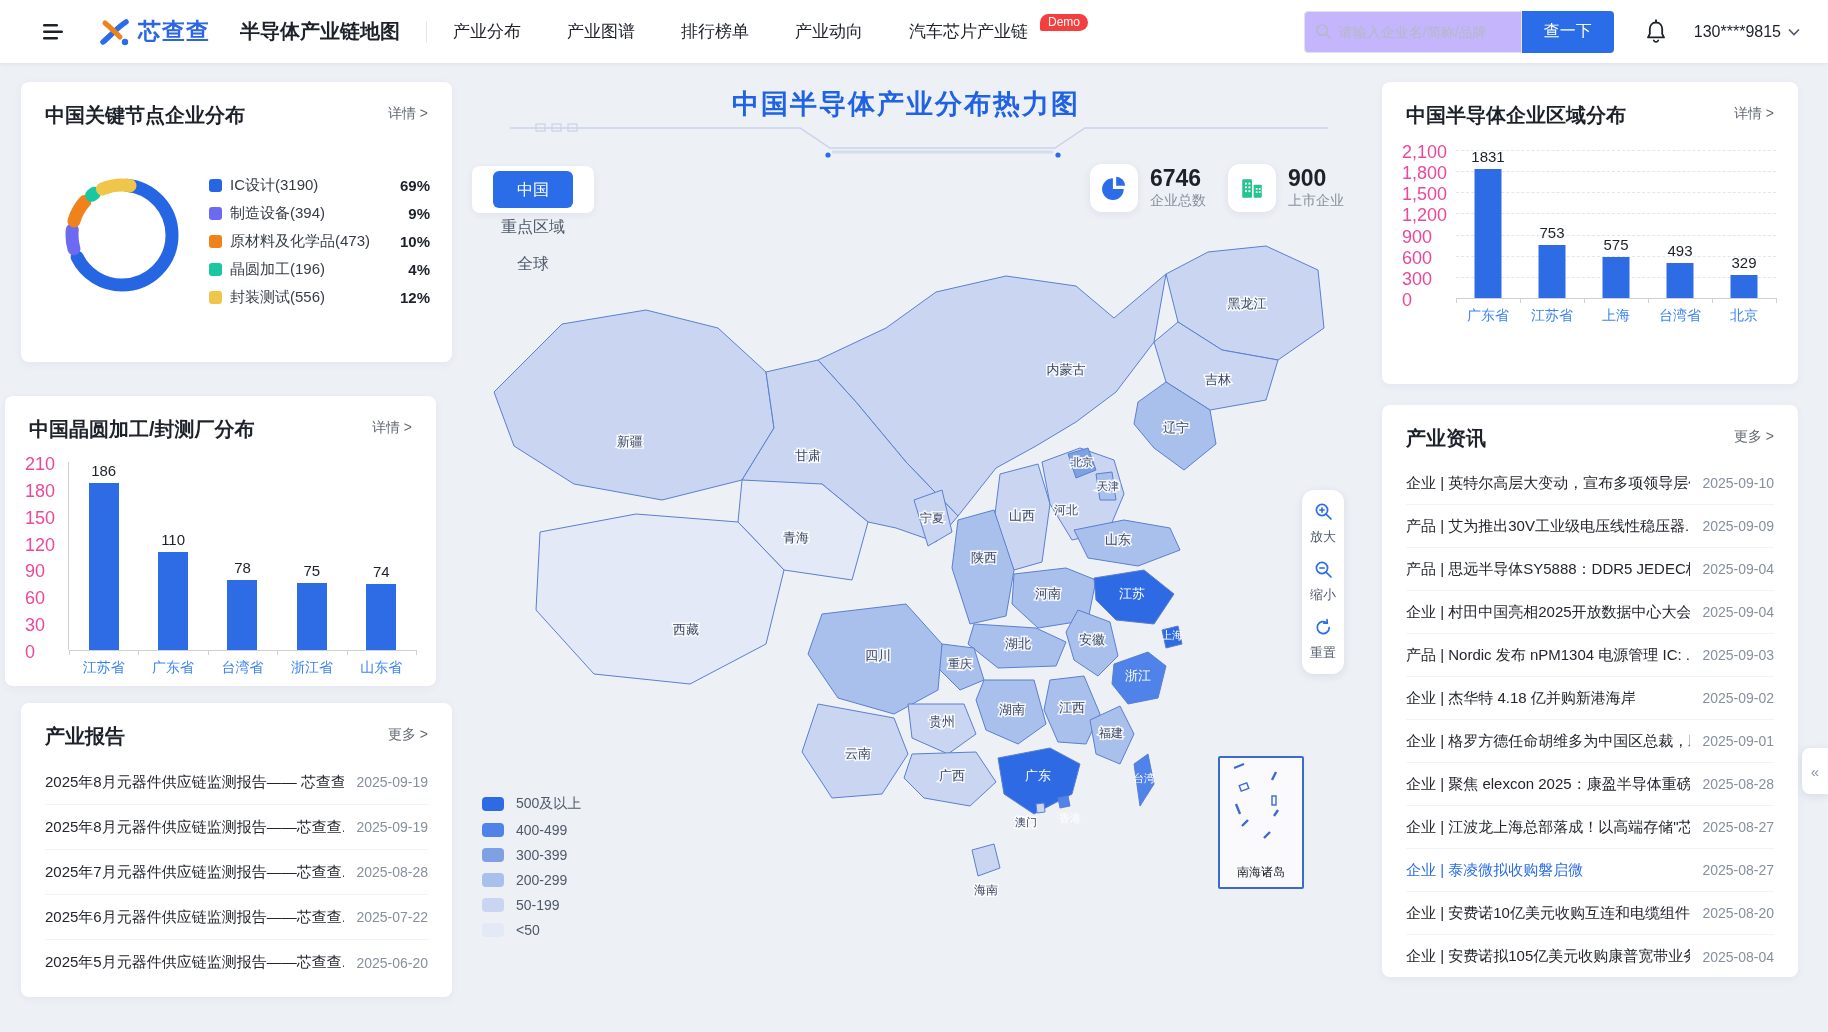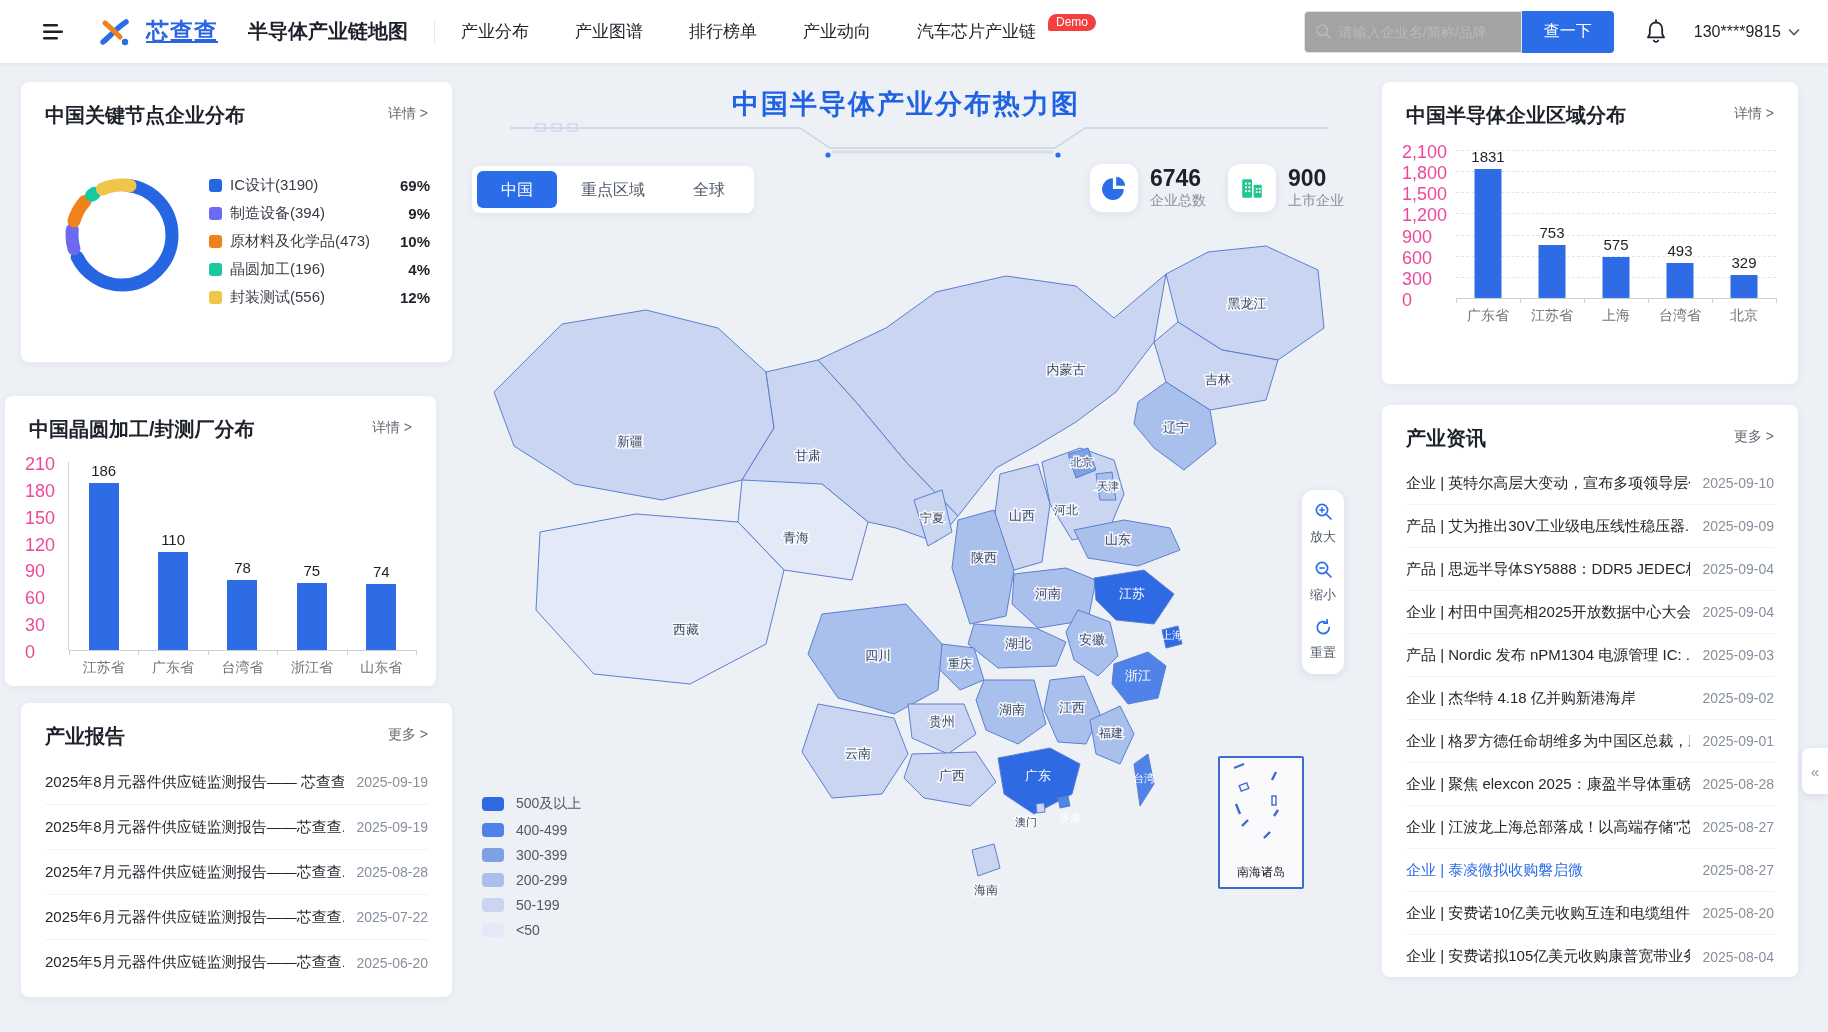--- a/index.html
+++ b/index.html
@@ -5,31 +5,31 @@
   * { margin:0; padding:0; box-sizing:border-box; }
   html,body { background:#dfe3ea; }
   body { font-family:"Liberation Sans","DejaVu Sans",sans-serif; }
   #app { position:relative; width:1828px; height:1032px; background:#edf0f5; overflow:hidden; }
 
   
   #navbar { position:absolute; left:0; top:0; width:1828px; height:63px; background:#fff;
             display:flex; align-items:center; padding:0 28px; box-shadow:0 1px 4px rgba(30,50,90,.08); z-index:20; }
   .burger { width:26px; height:26px; margin-left:12px; cursor:pointer; }
   .logo { display:flex; align-items:center; margin-left:30px; cursor:pointer; }
-  .logo-text { font-size:23px; font-weight:bold; color:#2b65e6; margin-left:14px; letter-spacing:1px;text-decoration:underline; }
+  .logo-text { font-size:23px; font-weight:bold; color:#2b65e6; margin-left:6px; letter-spacing:1px; }
   .prod-title { margin-left:30px; font-size:20px; font-weight:bold; color:#1d2129; }
   .nav-divider { width:1px; height:22px; background:#e5e6eb; margin:0 26px; }
   .nav-items { display:flex; align-items:center; gap:46px; }
   .nav-item { font-size:17px; color:#1d2129; cursor:pointer; white-space:nowrap; position:relative; }
   .demo-badge { display:inline-block; background:#f53f3f; color:#fff; font-size:12px; line-height:17px;
                 padding:0 8px; border-radius:9px 9px 9px 2px; margin-left:12px; vertical-align:top; transform:translateY(-6px); }
   .nav-right { margin-left:auto; display:flex; align-items:center; }
   .search-wrap { display:flex; align-items:center; }
   .search-box { display:flex; align-items:center; width:218px; height:42px; border:1px solid #e0e3ea;
-                border-radius:4px 0 0 4px; background:#a3a3a3; padding:0 10px; }
+                border-radius:4px 0 0 4px; background:#c4b5fd; padding:0 10px; }
   .search-box input { border:none; outline:none; font-size:14px; color:#1d2129; width:170px; margin-left:7px;
                       font-family:inherit; background:transparent; }
   .search-box input::placeholder { color:#b4bac4; }
   .search-btn { width:92px; height:42px; background:#2b6de8; color:#fff; font-size:16px; border:none;
                 border-radius:0 4px 4px 0; cursor:pointer; font-family:inherit; }
   .bell { margin:0 26px 0 30px; cursor:pointer; }
   .account { display:flex; align-items:center; font-size:16px; color:#1d2129; cursor:pointer; gap:7px; }
 
   
   .card { position:absolute; background:#fff; border-radius:8px; box-shadow:0 2px 10px rgba(33,56,110,.05); padding:20px 24px; }
@@ -55,39 +55,39 @@
   .bchart { position:absolute; left:20px; right:16px; top:46px; bottom:8px; }
   .bc-ytick { position:absolute; font-size:18px; color:#ec4899; text-align:left; }
   .bc-plot { position:absolute; }
   .bc-grid { position:absolute; left:0; right:0; border-top:1px dashed #e2e6ee; }
   .bc-axis-b { position:absolute; left:0; right:0; bottom:-1px; border-top:1px solid #cdd1d9; }
   .bc-axis-l { position:absolute; left:-1px; top:0; bottom:0; border-left:1px solid #cdd1d9; }
   .bc-xtick { position:absolute; width:1px; height:5px; background:#cdd1d9; }
   .bc-slot { position:absolute; bottom:0; }
   .bc-bar { position:absolute; bottom:0; left:50%; transform:translateX(-50%); background:#2e6ce5; }
   .bc-val { position:absolute; left:0; right:0; text-align:center; font-size:15px; color:#1d2129; }
-  .bc-cat { position:absolute; text-align:center; font-size:14px; color:#737373; white-space:nowrap; }
+  .bc-cat { position:absolute; text-align:center; font-size:14px; color:#3b82f6; white-space:nowrap; }
 
   
   .rlist { margin-top:10px; }
   .list-row { display:flex; align-items:center; cursor:pointer; }
   .list-row .lr-title { flex:1; font-size:15px; color:#23262d; white-space:nowrap; overflow:hidden; }
   .list-row .lr-date { margin-left:12px; font-size:14px; color:#86909c; white-space:nowrap; }
   #card-reports .list-row { height:45px; border-bottom:1px solid #f2f3f5; }
   #card-reports .list-row:last-child { border-bottom:none; }
   #card-news .list-row { height:43px; border-bottom:1px solid #f2f3f5; }
   #card-news .list-row:last-child { border-bottom:none; }
   .list-row.hl .lr-title { color:#2b6de8; }
 
   
   #map-title { position:absolute; left:466px; top:86px; width:880px; text-align:center;
                font-size:27px; font-weight:bold; color:#1f62e4; letter-spacing:2px; }
   #title-decor { position:absolute; left:500px; top:122px; }
   #map-tabs { position:absolute; left:472px; top:166px; height:47px; background:#fff; border-radius:8px;
-              box-shadow:0 2px 8px rgba(33,56,110,.06); display:flex; align-items:center; padding:5px; }
+              box-shadow:0 2px 8px rgba(33,56,110,.06); display:flex; align-items:center; padding:5px;flex-direction:column; }
   .map-tab { padding:0 24px; height:37px; line-height:37px; font-size:16px; color:#4e5969; cursor:pointer; border-radius:6px; white-space:nowrap; }
   .map-tab.active { background:#2b6de8; color:#fff; }
   .stat { position:absolute; top:164px; display:flex; align-items:center; }
   .stat-icon { width:48px; height:48px; background:#fff; border-radius:12px; box-shadow:0 2px 8px rgba(33,56,110,.08);
                display:flex; align-items:center; justify-content:center; }
   .stat-txt { margin-left:12px; }
   .stat-val { font-size:23px; font-weight:bold; color:#1d2129; line-height:24px; }
   .stat-lbl { font-size:14px; color:#86909c; margin-top:2px; }
   #stat-total { left:1090px; } #stat-listed { left:1228px; }
 

